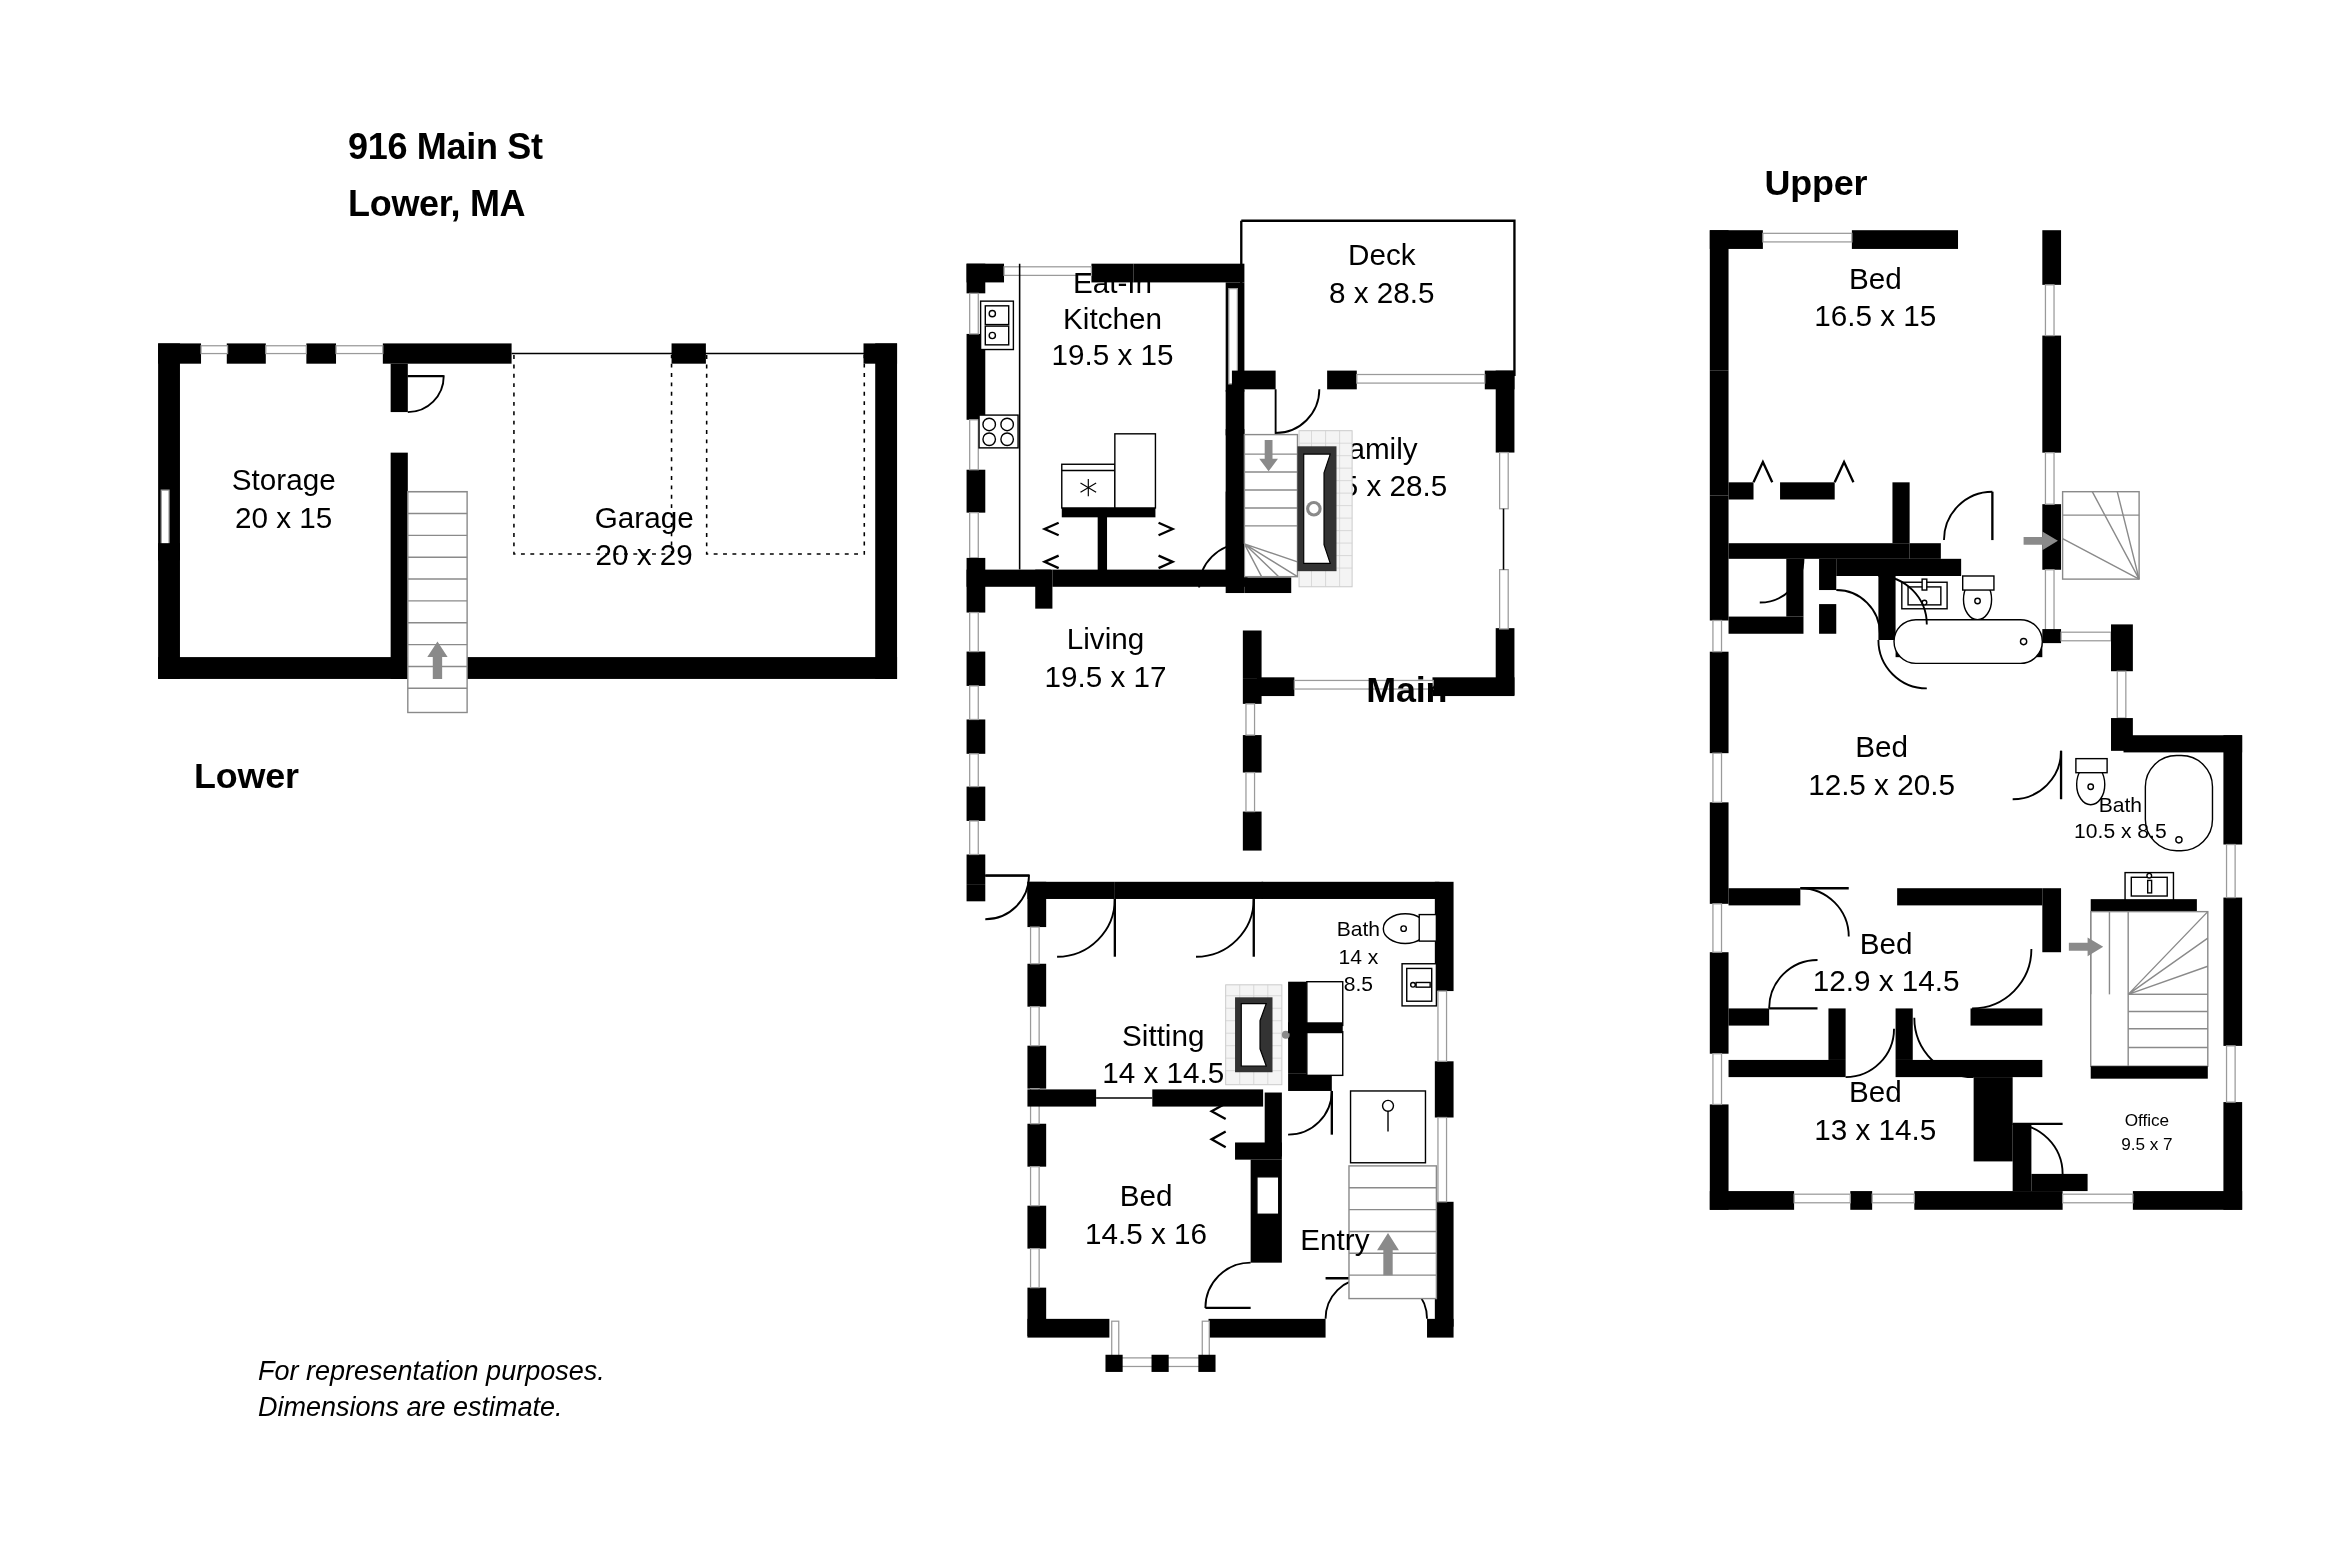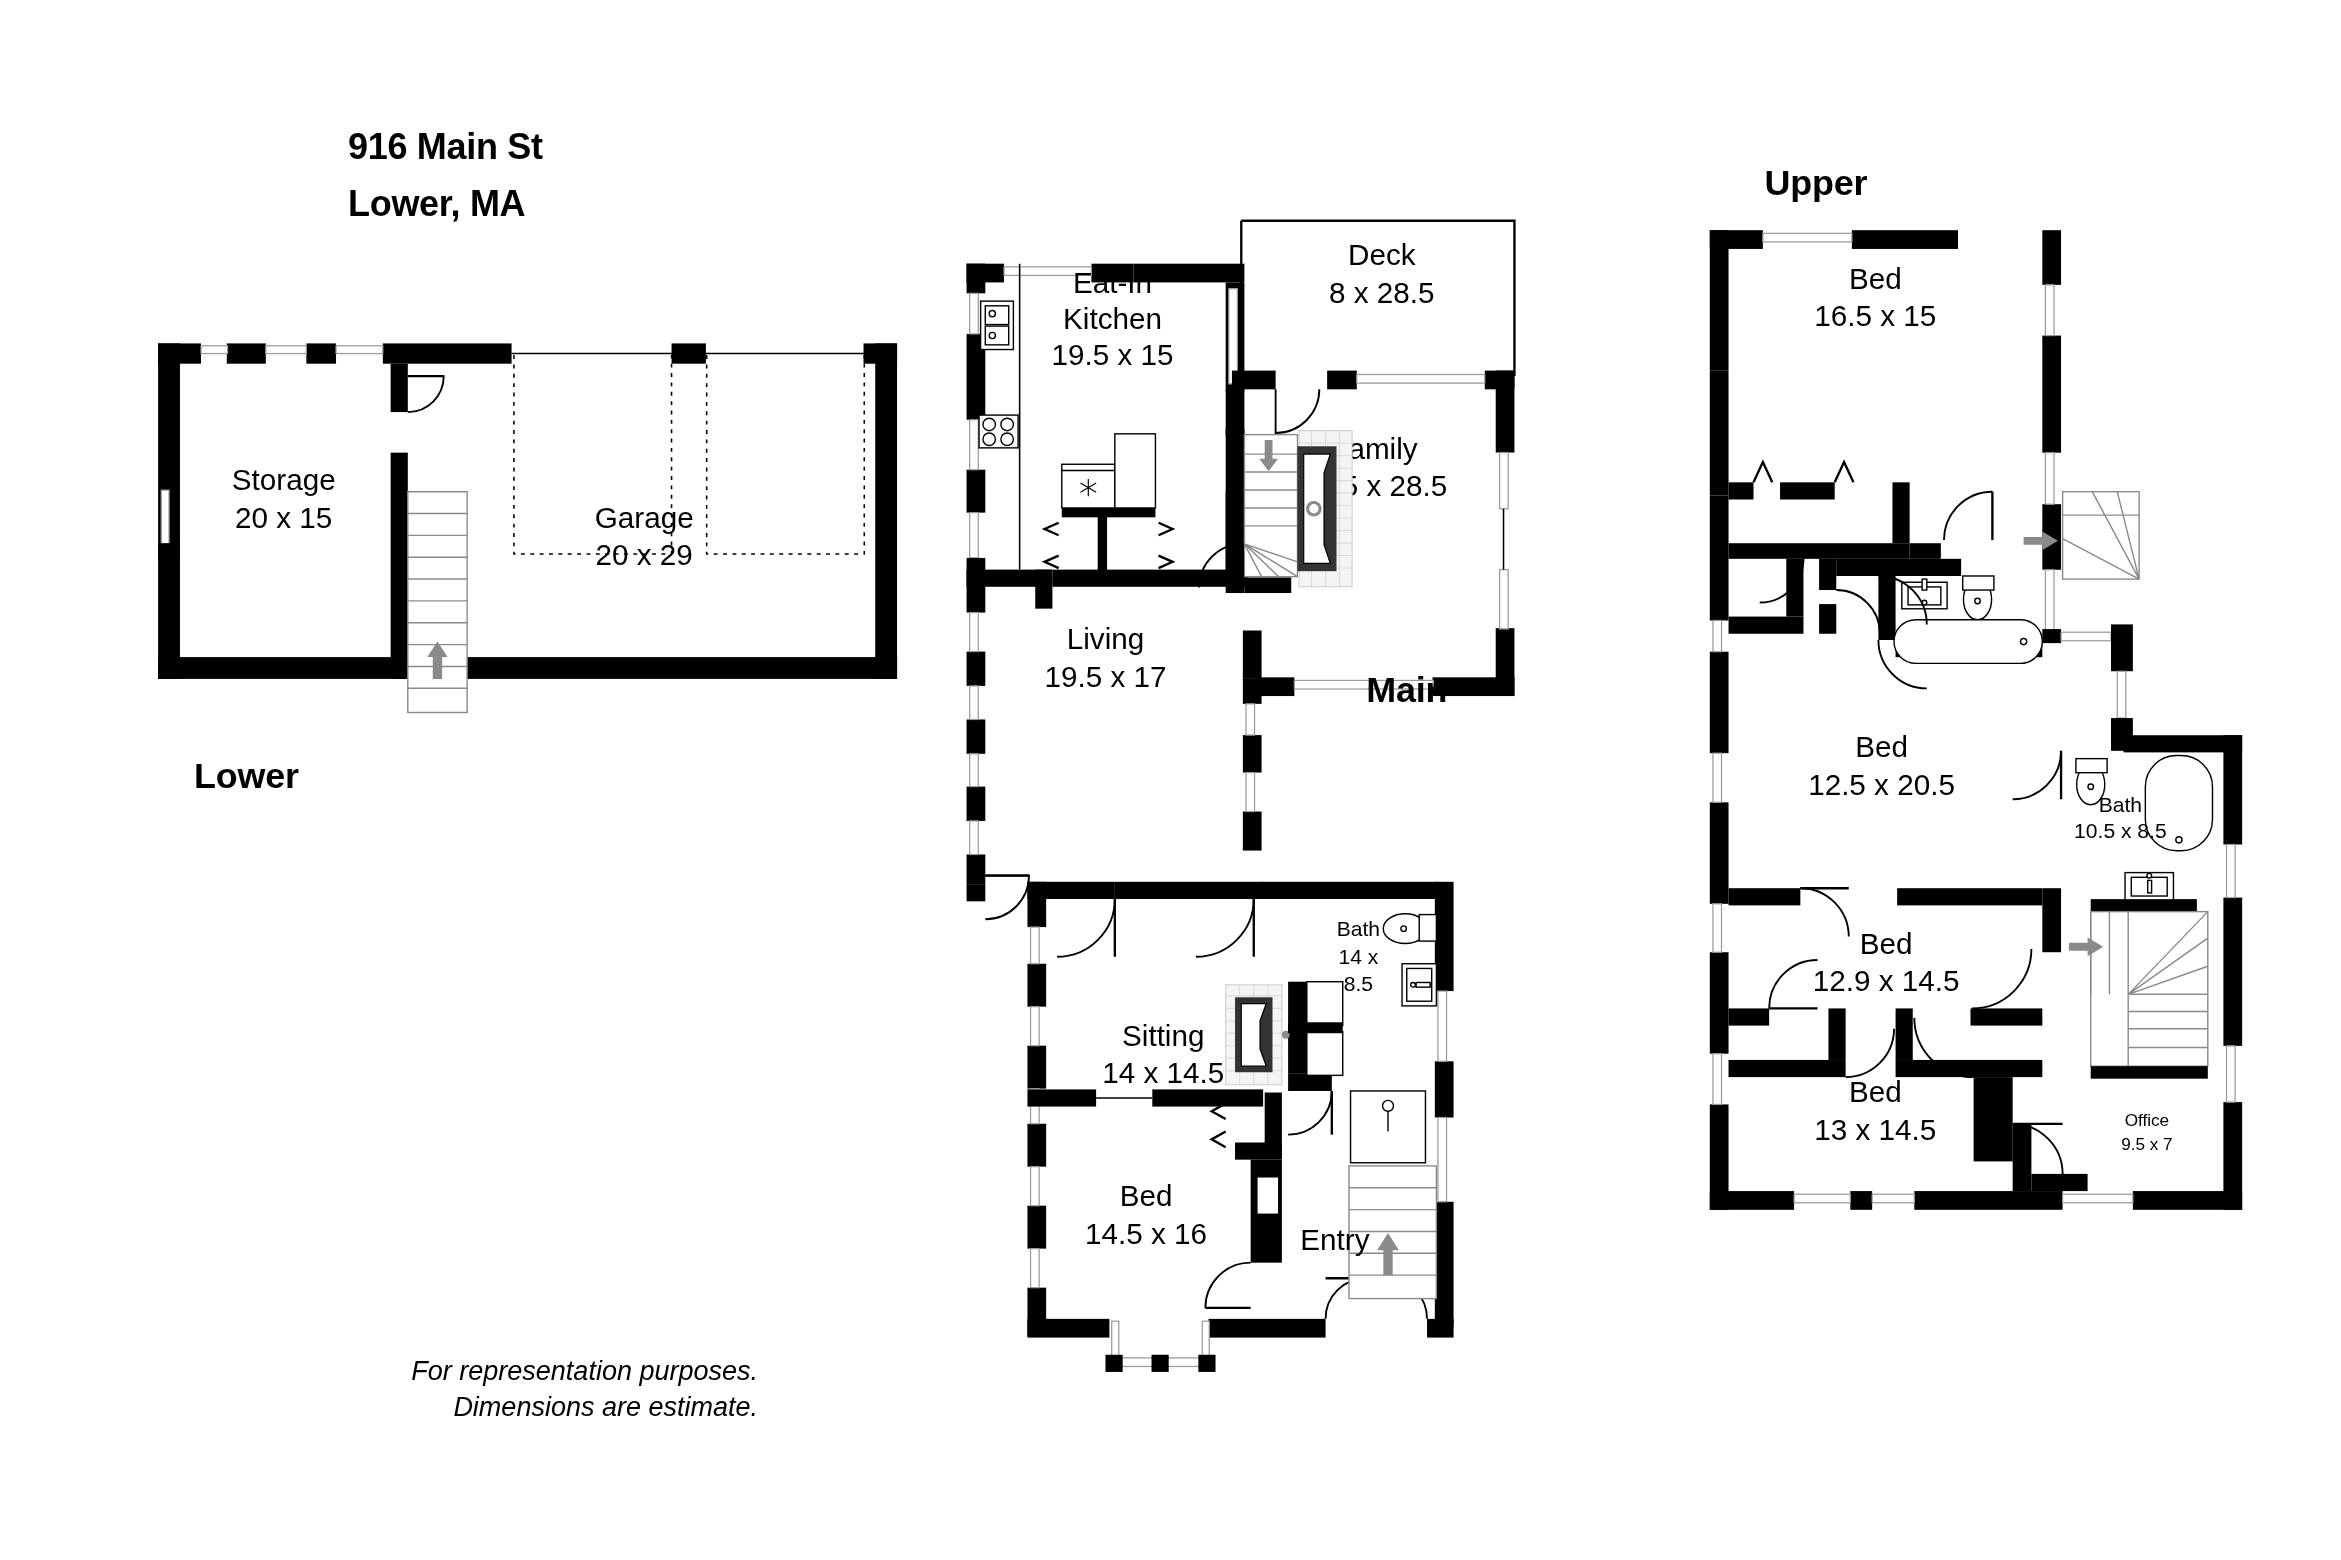--- a/index.html
+++ b/index.html
@@ -68,21 +68,21 @@
     text-anchor: middle;
   }
   .room-dim-xs {
     font-size: 22px;
     text-anchor: middle;
   }
   .disclaimer {
     position: absolute;
     font-style: italic;
     font-size: 27px;
-    text-align: right;
+    text-align: left;
     line-height: 1.32;
     white-space: pre-line;
   }
   .title-block {
     position: absolute;
     line-height: 1.18;
     white-space: pre-line;
   }
 </style>
 </head>

